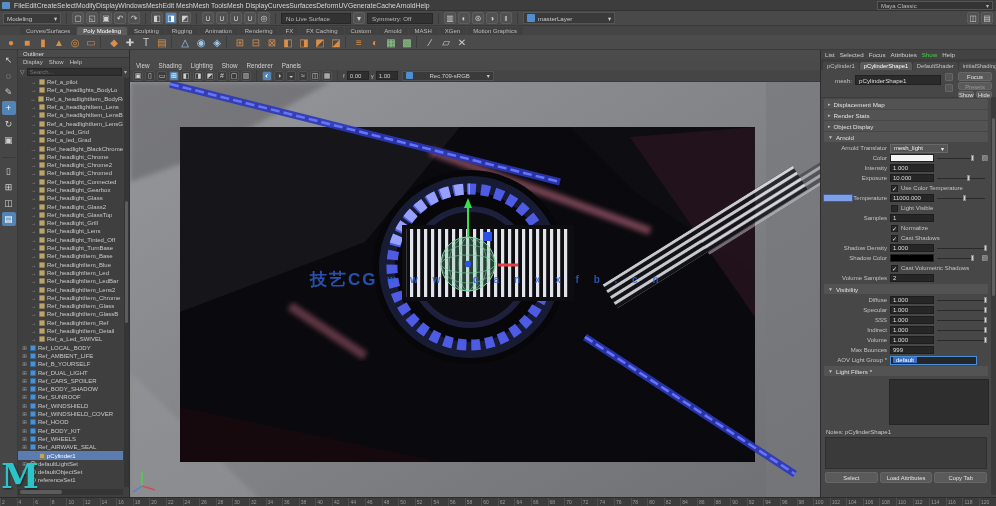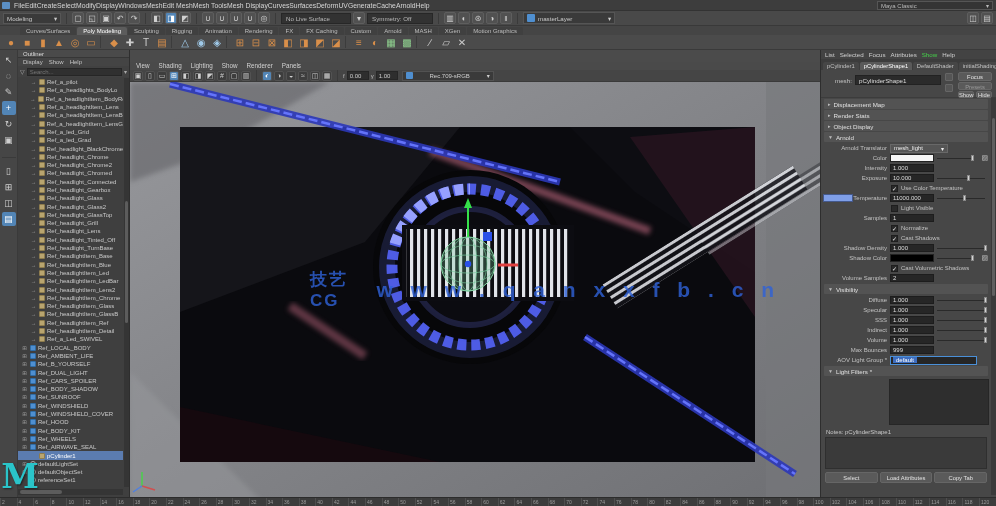--- a/index.html
+++ b/index.html
@@ -57,21 +57,21 @@
   #vp-menus{height:8px;background:#4a4a4a;display:flex;gap:9px;font-size:6.3px;color:#d2d2d2;padding:0 6px;line-height:8px;}
   #vp-toolbar{height:12px;background:#454545;border-bottom:1px solid #3a3a3a;display:flex;align-items:center;gap:2px;padding:0 3px;}
   .vic{width:10px;height:10px;font-size:7px;background:#3d3d3d;border-color:#525252;}
   .vic.on{background:#5285b6;color:#fff;}
   #vp-toolbar .num{width:22px;height:9px;background:#2e2e2e;border:1px solid #262626;font-size:6px;color:#ccc;display:flex;align-items:center;padding:0 2px;}
   #vp-vt{margin-left:2px;width:92px;height:10px;background:#3a3a3a;border:1px solid #525252;display:flex;align-items:center;justify-content:space-between;gap:2px;font-size:6px;padding:0 3px;color:#cfcfcf;}
   #vp-vt .blueic{width:7px;height:7px;background:#4f8fd0;border-radius:1px;}
   #vp-canvas{position:absolute;left:0;top:20px;width:690px;height:427px;}
   #watermark{position:absolute;left:180px;top:186px;width:470px;display:flex;align-items:center;gap:10px;color:var(--watermark);opacity:.8;pointer-events:none;}
   #watermark .cn{font-size:17px;font-weight:bold;letter-spacing:2px;}
-  #watermark .url{font-size:21px;font-weight:bold;letter-spacing:6px;white-space:nowrap;}
+  #watermark .url{font-size:10px;font-weight:bold;letter-spacing:6px;white-space:nowrap;}
   #cam-label{position:absolute;left:245px;bottom:4px;width:200px;text-align:center;font-size:6px;color:#b5b6ba;text-shadow:0 0 2px rgba(0,0,0,.4);}
   
   #ae{left:820px;top:50px;width:176px;height:447px;background:#474747;border-left:1px solid #2e2e2e;}
   #ae-menus{height:9px;display:flex;gap:5px;font-size:6.2px;color:#d0d0d0;padding:0 4px;line-height:9px;background:#434343;}
   #ae-tabs{height:11px;display:flex;align-items:flex-end;background:#3c3c3c;padding-left:2px;gap:1px;}
   #ae-tabs .atab{font-size:5.8px;color:#c3c3c3;background:#464646;padding:1px 4px;border-radius:2px 2px 0 0;white-space:nowrap;overflow:hidden;max-width:52px;}
   #ae-tabs .atab.active{background:#5a5a5a;color:#fff;}
   #ae-node{height:28px;background:#474747;border-bottom:1px solid #3c3c3c;position:relative;}
   #ae-node .nlab{position:absolute;left:14px;top:7px;font-size:6.2px;color:#c5c5c5;}
   #ae-node .nfield{position:absolute;left:34px;top:5px;width:86px;height:10px;background:#2b2b2b;border:1px solid #222;font-size:6.2px;color:#ddd;line-height:10px;padding:0 3px;}

